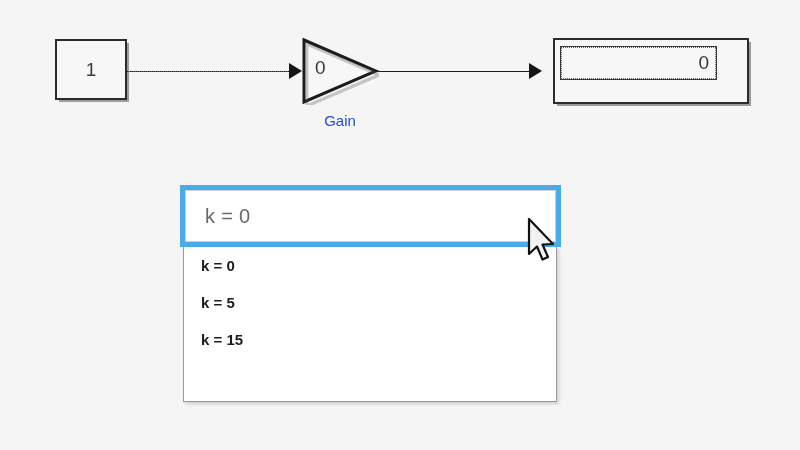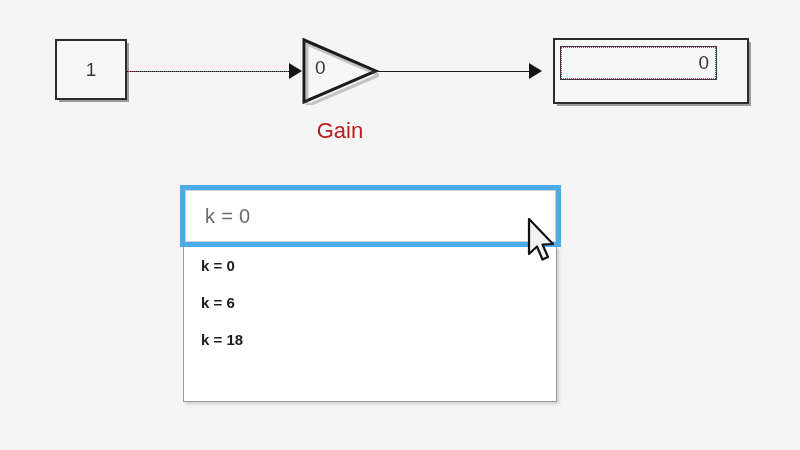--- a/index.html
+++ b/index.html
@@ -49,25 +49,25 @@
   }
   #gain-block svg { display:block; }
   #gain-value {
     position: absolute;
     left: 14px; top: 20px;
     font-size: 19px;
     color: #3a3a3a;
   }
   #gain-label {
     position: absolute;
-    left: 282px; top: 118px;
+    left: 282px; top: 112px;
     width: 116px;
     text-align: center;
-    font-size: 22px;
-    color: #b91c1c;
+    font-size: 15px;
+    color: #1d4ed8;
   }
 
   
   #display-block {
     position: absolute;
     left: 553px; top: 38px;
     width: 196px; height: 66px;
     background: #f7f7f7;
     border: 2px solid #2b2b2b;
     box-sizing: border-box;
@@ -210,24 +210,24 @@
       <div id="dd-field">
         <span class="txt">k = 0</span>
       </div>
     </div>
 
     <div id="dd-list">
       <div class="dd-item">
         <span>k = 0</span>
       </div>
       <div class="dd-item">
-        <span>k = 6</span>
+        <span>k = 5</span>
       </div>
       <div class="dd-item">
-        <span>k = 18</span>
+        <span>k = 15</span>
       </div>
     </div>
 
   </div>
 
   <div id="cursor">
     <svg width="34" height="48" viewBox="0 0 34 48">
       <path d="M2,1 L2,36 L10,28.5 L15.5,41.5 L21,39 L15.5,26.5 L26,26 Z" fill="#f2f2f2" stroke="#111111" stroke-width="2.2" stroke-linejoin="round"></path>
     </svg>
   </div>

